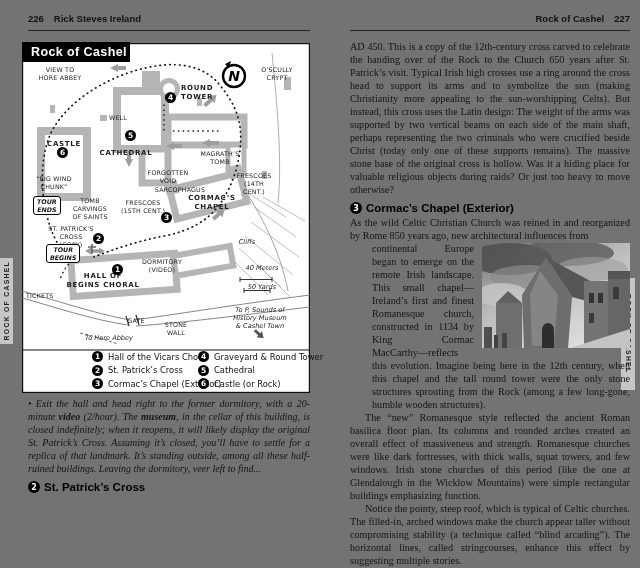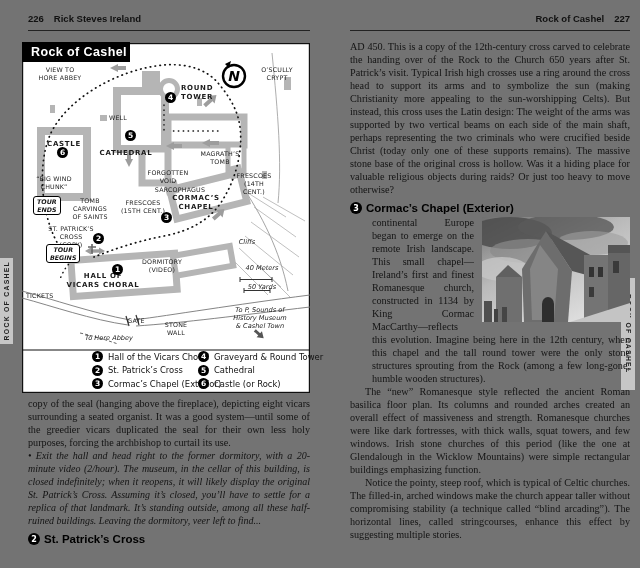--- a/index.html
+++ b/index.html
@@ -35,21 +35,21 @@
   .numcirc{display:inline-flex;align-items:center;justify-content:center;width:11px;height:11px;
            border-radius:50%;background:#000;color:#fff;font:bold 7.5px "DejaVu Sans",sans-serif;flex:none;}
   .mmark{position:absolute;}
   .legend-col{position:absolute;display:flex;flex-direction:column;gap:2.6px;}
   .legend-item{display:flex;gap:5px;align-items:center;font:8.4px "DejaVu Sans",sans-serif;color:#111;}
   
   .col{position:absolute;width:282px;}
   .serif{font-family:"Liberation Serif",serif;font-size:10.2px;line-height:13px;
          text-align:justify;margin:0;color:#141414;}
   .walk{font-style:italic;font-size:10px;}
-  .bi{font-weight:normal;}
+  .bi{font-weight:bold;}
   .indent{text-indent:15px;}
   .head3{font:bold 11.5px "Liberation Sans",sans-serif;color:#000;margin:6px 0 2px 0;
          display:flex;align-items:center;gap:4px;}
   .head3 .numcirc{width:12px;height:12px;font-size:8px;}
   .photo{float:right;width:148px;height:105px;margin:1px 0 2px 8px;}
   .p2wrap{overflow:visible;margin-left:22px;}
 </style>
 </head>
 <body>
 
@@ -198,34 +198,34 @@
   <div class="mlabel b" style="left:64px;top:140px">CASTLE</div>
   <div class="mlabel b" style="left:126px;top:149px">CATHEDRAL</div>
   <div class="mlabel" style="left:220px;top:150px">MAGRATH’S
 TOMB</div>
   <div class="mlabel" style="left:168px;top:169px">FORGOTTEN
 VOID</div>
   <div class="mlabel" style="left:180px;top:186px">SARCOPHAGUS</div>
   <div class="mlabel" style="left:254px;top:172px">FRESCOES
 (14TH
 CENT.)</div>
-  <div class="mlabel b" style="left:196px;top:194px">CORMAC’S
+  <div class="mlabel b" style="left:212px;top:194px">CORMAC’S
 CHAPEL</div>
   <div class="mlabel" style="left:143px;top:199px">FRESCOES
 (15TH CENT.)</div>
   <div class="mlabel" style="left:54px;top:175px">“BIG WIND
 CHUNK”</div>
   <div class="mlabel" style="left:90px;top:197px">TOMB
 CARVINGS
 OF SAINTS</div>
   <div class="mlabel" style="left:71px;top:225px">ST. PATRICK’S
 CROSS
 (COPY)</div>
   <div class="mlabel b" style="left:103px;top:272px">HALL OF
-VICARS CHORAL</div>
+BEGINS CHORAL</div>
   <div class="mlabel" style="left:162px;top:258px">DORMITORY
 (VIDEO)</div>
   <div class="mlabel lft" style="left:26px;top:292px">TICKETS</div>
   <div class="mlabel" style="left:136px;top:317px">GATE</div>
   <div class="mlabel i" style="left:103px;top:334px">To Hore Abbey</div>
   <div class="mlabel" style="left:176px;top:321px">STONE
 WALL</div>
   <div class="mlabel i" style="left:241px;top:238px">Cliffs</div>
   <div class="mlabel i" style="left:256px;top:264px">40 Meters</div>
   <div class="mlabel i" style="left:256px;top:283px">50 Yards</div>
@@ -267,34 +267,34 @@
       <span class="numcirc">5</span>
       <span>Cathedral</span>
       </div>
     <div class="legend-item">
       <span class="numcirc">6</span>
       <span>Castle (or Rock)</span>
       </div>
   </div>
 
   <div class="col" style="left:28px;top:397px">
-    <p class="serif">copy of the seal (hanging above the fireplace), depicting eight vicars surrounding a seated organist. It was a good system—until some of the greedier vicars duplicated the seal for their own less holy purposes, forcing the archbishop to curtail its use.</p>
     <p class="serif walk"><span>• Exit the hall and head right to the former dormitory, with a 20-minute </span><span class="bi">video</span><span> (2/hour). The </span><span class="bi">museum</span><span>, in the cellar of this building, is closed indefinitely; when it reopens, it will likely display the original St. Patrick’s Cross. Assuming it’s closed, you’ll have to settle for a replica of that landmark. It’s standing outside, among all these half-ruined buildings. Leaving the dormitory, veer left to find...</span></p>
     <h3 class="head3">
       <span class="numcirc">2</span>
       <span>St. Patrick’s Cross</span>
     </h3>
   </div>
 
   <div class="col" style="left:350px;top:40px;width:280px">
     <p class="serif">AD 450. This is a copy of the 12th-century cross carved to celebrate the handing over of the Rock to the Church 650 years after St. Patrick’s visit. Typical Irish high crosses use a ring around the cross head to support its arms and to symbolize the sun (making Christianity more appealing to the sun-worshipping Celts). But instead, this cross uses the Latin design: The weight of the arms was supported by two vertical beams on each side of the main shaft, perhaps representing the two criminals who were crucified beside Christ (today only one of these supports remains). The massive stone base of the original cross is hollow. Was it a hiding place for valuable religious objects during raids? Or just too heavy to move otherwise?</p>
     <h3 class="head3">
       <span class="numcirc">3</span>
       <span>Cormac’s Chapel (Exterior)</span>
     </h3>
+    <p class="serif">As the wild Celtic Christian Church was reined in and reorganized by Rome 850 years ago, new architectural influences from</p>
     <div class="serif p2wrap">
       <div class="photo">
         <svg width="148" height="105" viewBox="0 0 148 105">
           <defs>
             <linearGradient id="sky" x1="0" y1="0" x2="0.7" y2="1">
               <stop offset="0" stop-color="#6f6f6f"></stop>
                 <stop offset="0.45" stop-color="#b9b9b9"></stop>
                 <stop offset="1" stop-color="#e0e0e0"></stop>
             </linearGradient>
           </defs>

